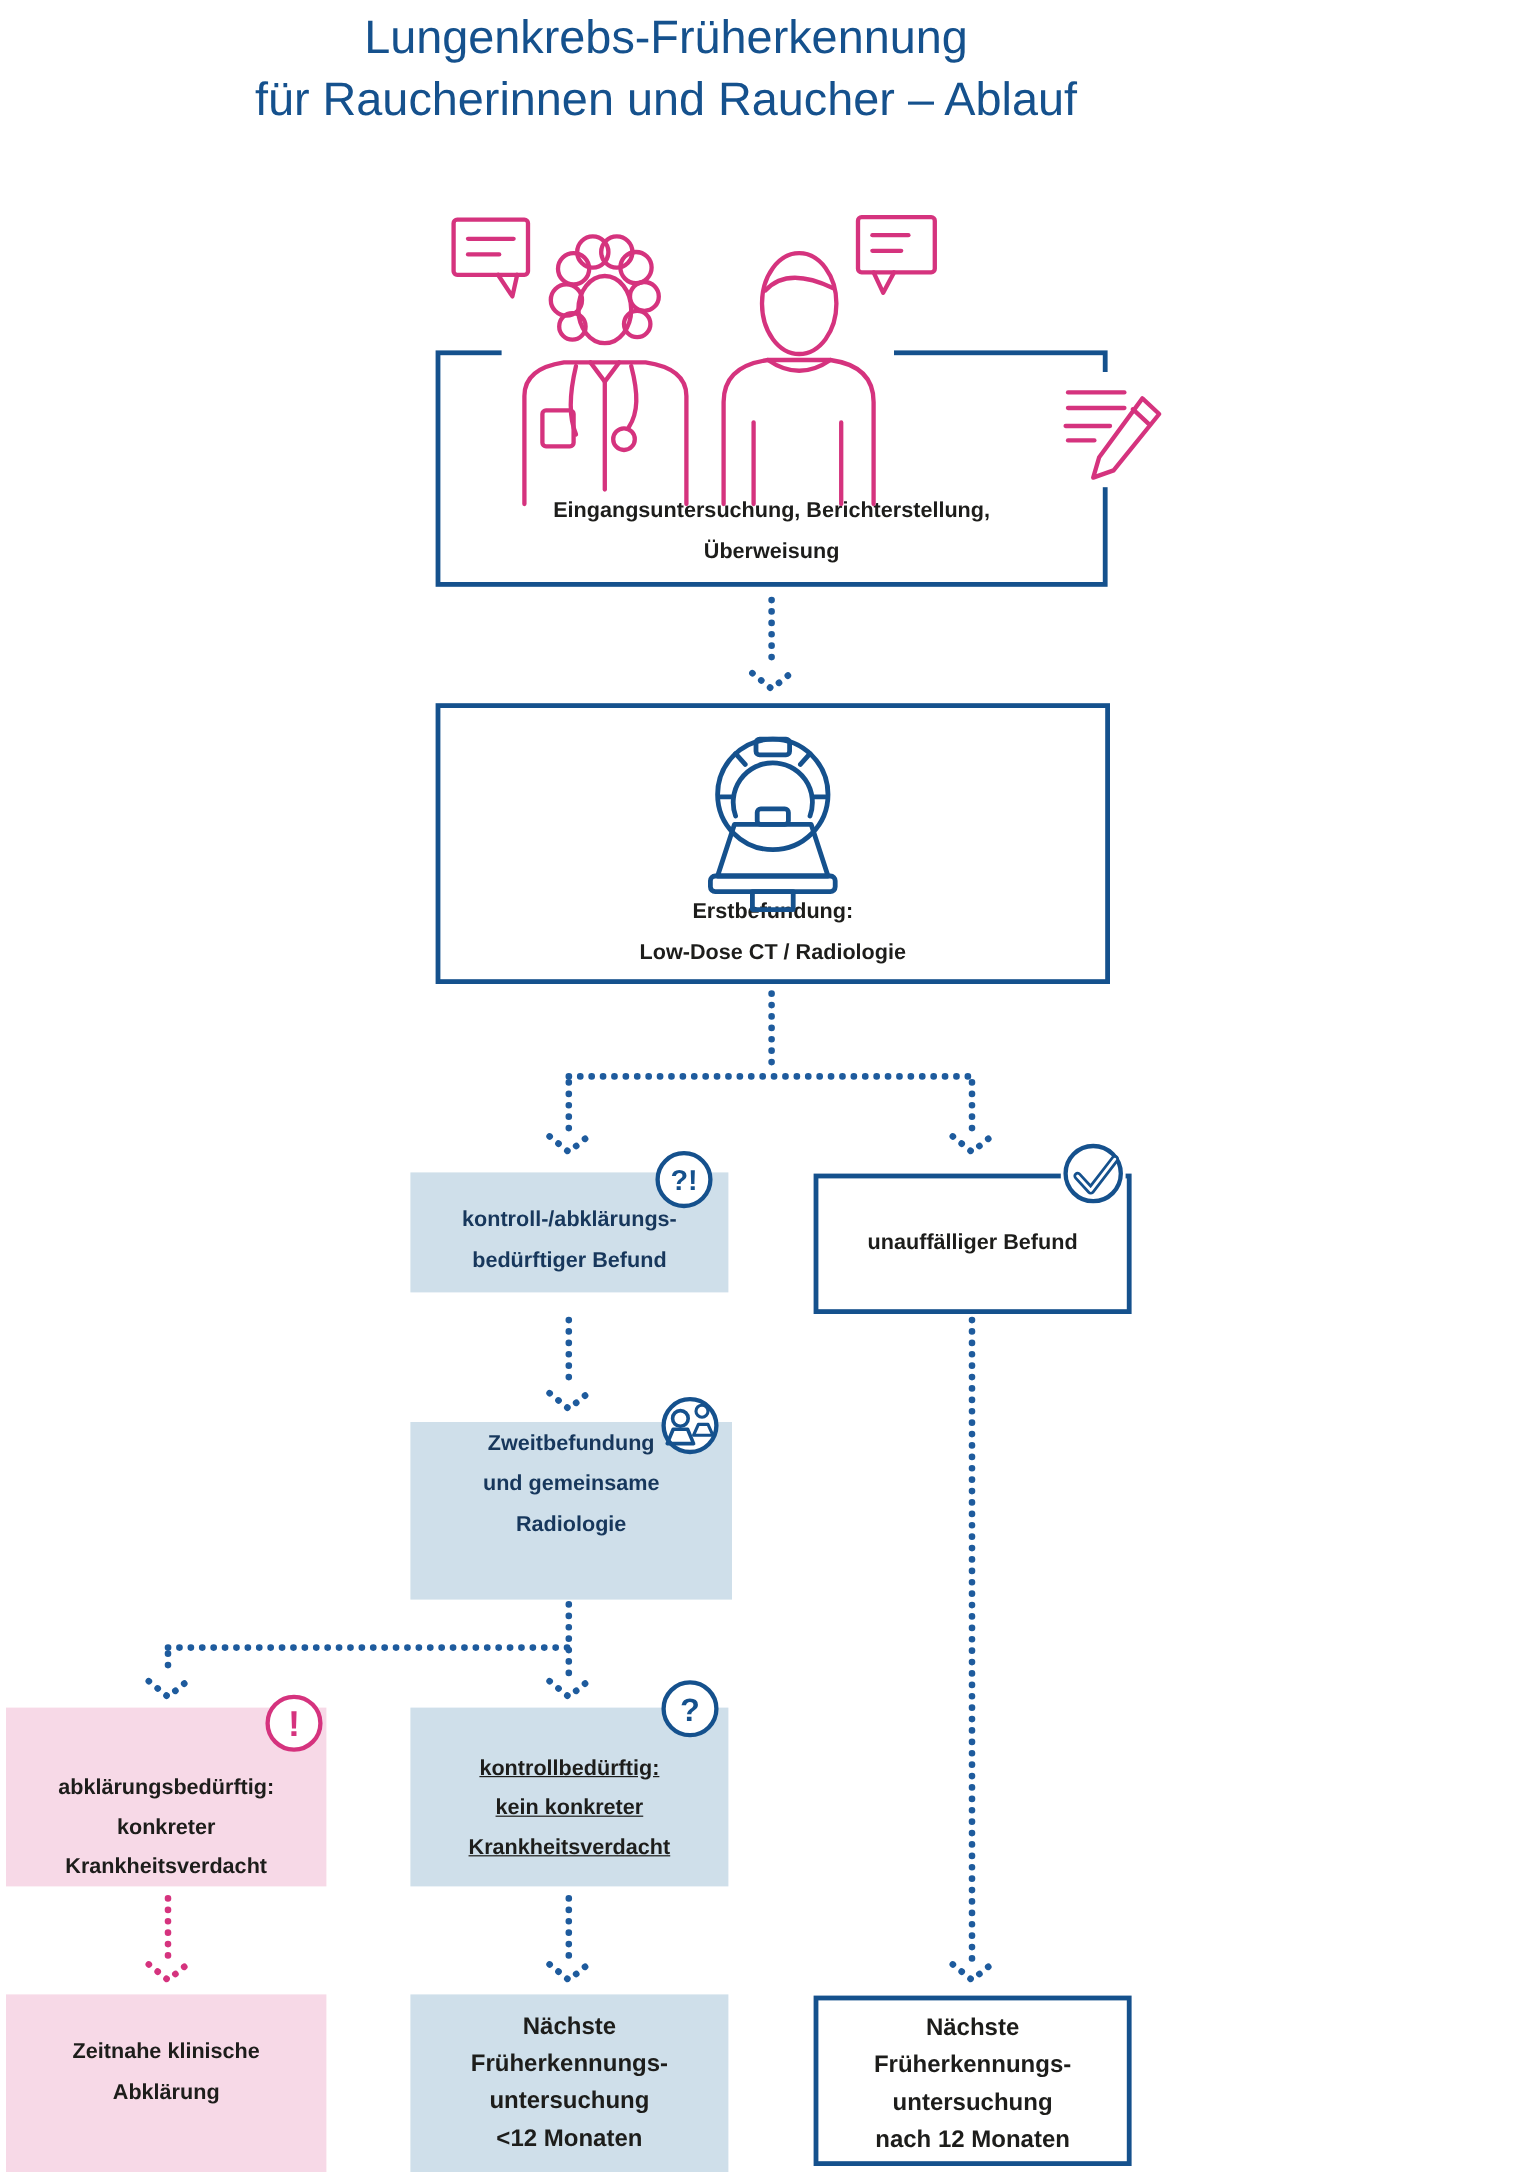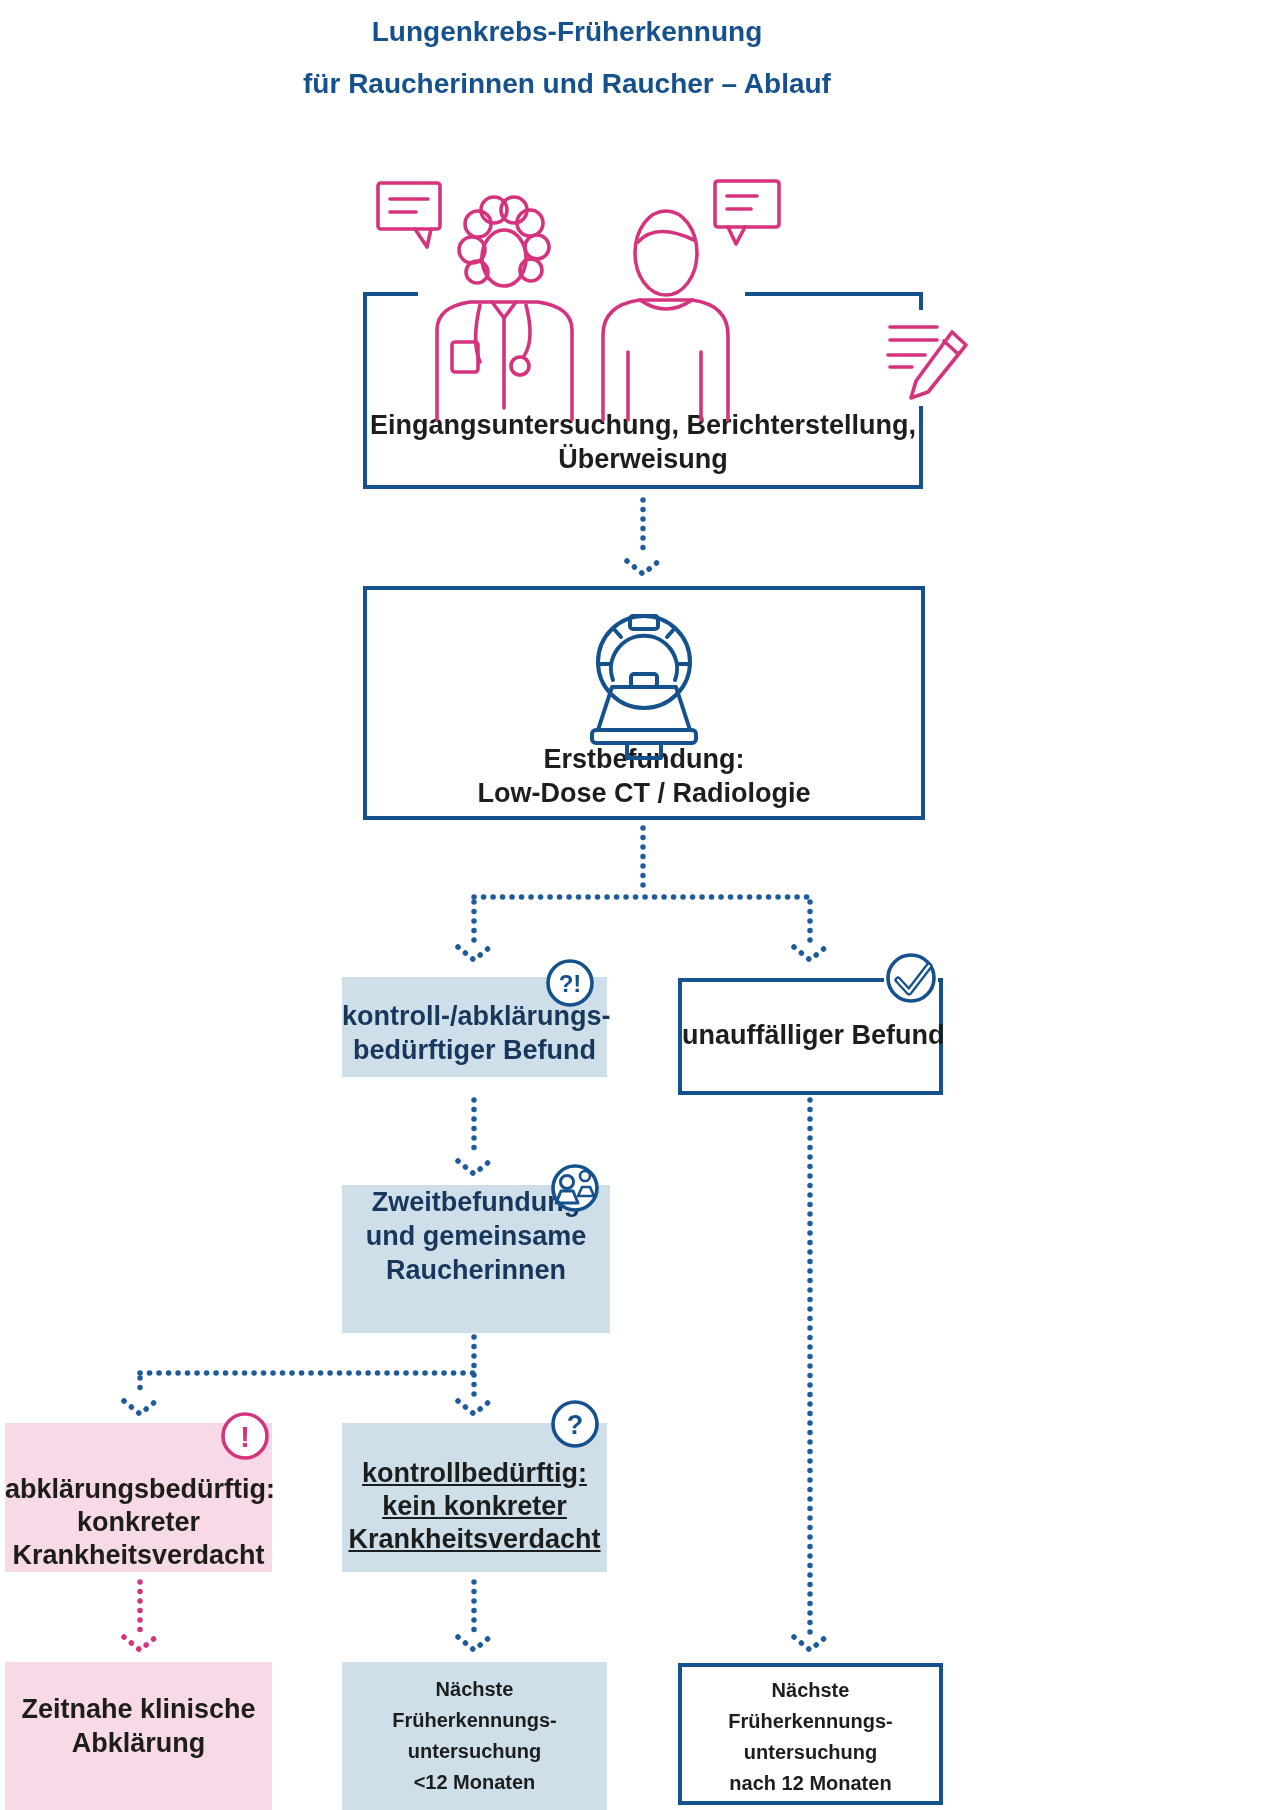--- a/index.html
+++ b/index.html
@@ -1,26 +1,26 @@
 <!DOCTYPE html>
 <html><head>
 <meta charset="utf-8">
 <style>
   html,body{margin:0;padding:0;background:#ffffff;}
   .stage{position:relative;width:1280px;height:1810px;background:#ffffff;overflow:hidden;
          font-family:"Liberation Sans",sans-serif;}
   .title{position:absolute;left:0;top:6px;width:1110px;text-align:center;
-         color:#15518d;font-weight:bold;font-size:28px;line-height:52px;margin-left:12px;}
+         color:#15518d;font-weight:normal;font-size:39px;line-height:52px;}
   .box{position:absolute;box-sizing:border-box;text-align:center;font-weight:bold;
        color:#1d1d1b;}
   .outlined{background:#ffffff;border:4px solid #15518d;}
   .fill-blue{background:#cfdfea;}
   .fill-pink{background:#f7d9e7;}
   .navy{color:#17375c;}
-  .ln{font-size:27px;line-height:34px;white-space:nowrap;}
+  .ln{font-size:18px;line-height:34px;white-space:nowrap;}
   .ln4{font-size:20px;line-height:31px;white-space:nowrap;}
   svg.overlay{position:absolute;left:0;top:0;pointer-events:none;}
   .dot{stroke:#1e5b9d;stroke-width:5.5;stroke-linecap:round;stroke-dasharray:0.1 9.4;fill:none;}
   .dotp{stroke:#d5337e;stroke-width:5.5;stroke-linecap:round;stroke-dasharray:0.1 9.4;fill:none;}
   .blue-ln{stroke:#15518d;stroke-width:4;fill:none;stroke-linecap:round;stroke-linejoin:round;}
   .pink-ln{stroke:#d5337e;stroke-width:3.6;fill:none;stroke-linecap:round;stroke-linejoin:round;}
   .wfill{fill:#ffffff;}
   .circ{fill:#ffffff;stroke:#15518d;stroke-width:3.6;}
   .circp{fill:#ffffff;stroke:#d5337e;stroke-width:3.6;}
   .glyph{font-family:"Liberation Sans",sans-serif;font-weight:bold;fill:#15518d;text-anchor:middle;}
@@ -51,21 +51,21 @@
     <div class="ln">bedürftiger Befund</div>
   </div>
 
   <div class="box outlined" style="left:678px;top:978px;width:265px;height:117px;padding-top:36px;">
     <div class="ln">unauffälliger Befund</div>
   </div>
 
   <div class="box fill-blue navy" style="left:342px;top:1185px;width:268px;height:148px;">
     <div class="ln">Zweitbefundung</div>
     <div class="ln">und gemeinsame</div>
-    <div class="ln">Raucherinnen</div>
+    <div class="ln">Radiologie</div>
   </div>
 
   <div class="box fill-pink" style="left:5px;top:1423px;width:267px;height:149px;padding-top:50px;">
     <div class="ln" style="line-height:33px;">abklärungsbedürftig:</div>
     <div class="ln" style="line-height:33px;">konkreter</div>
     <div class="ln" style="line-height:33px;">Krankheitsverdacht</div>
   </div>
 
   <div class="box fill-blue" style="left:342px;top:1423px;width:265px;height:149px;padding-top:34px;text-decoration:underline;">
     <div class="ln" style="line-height:33px;">kontrollbedürftig:</div>

